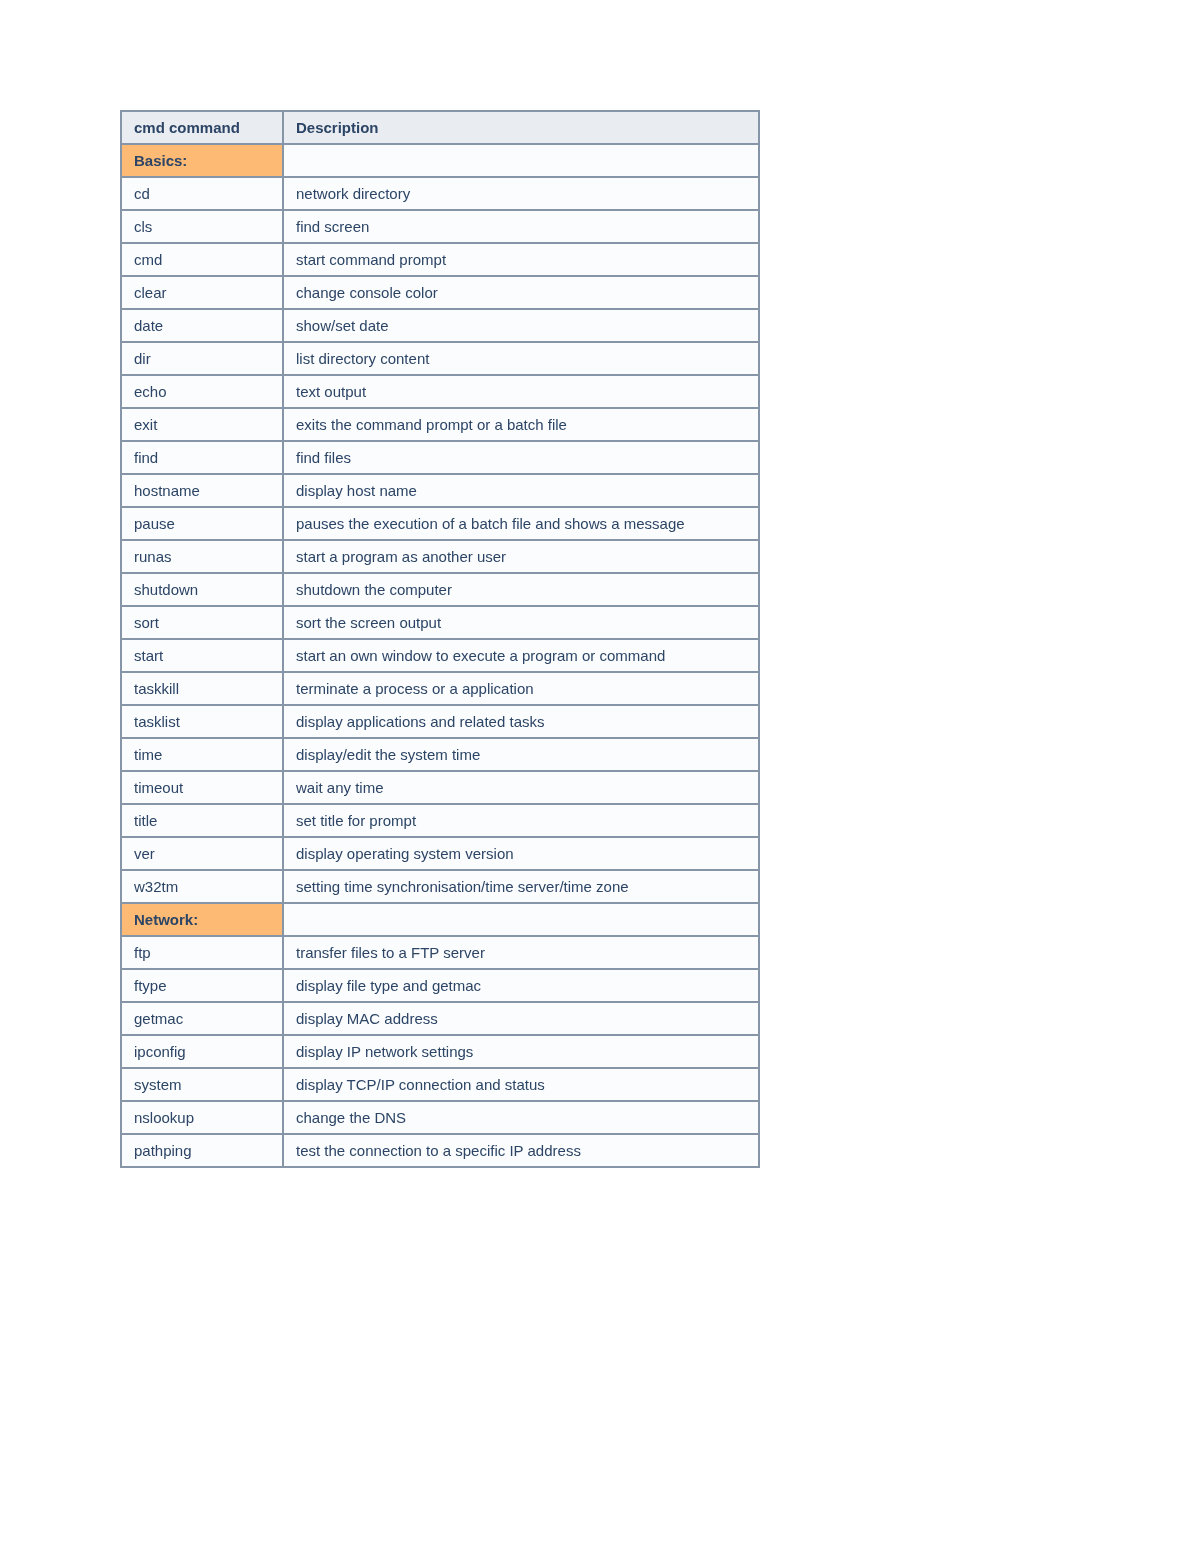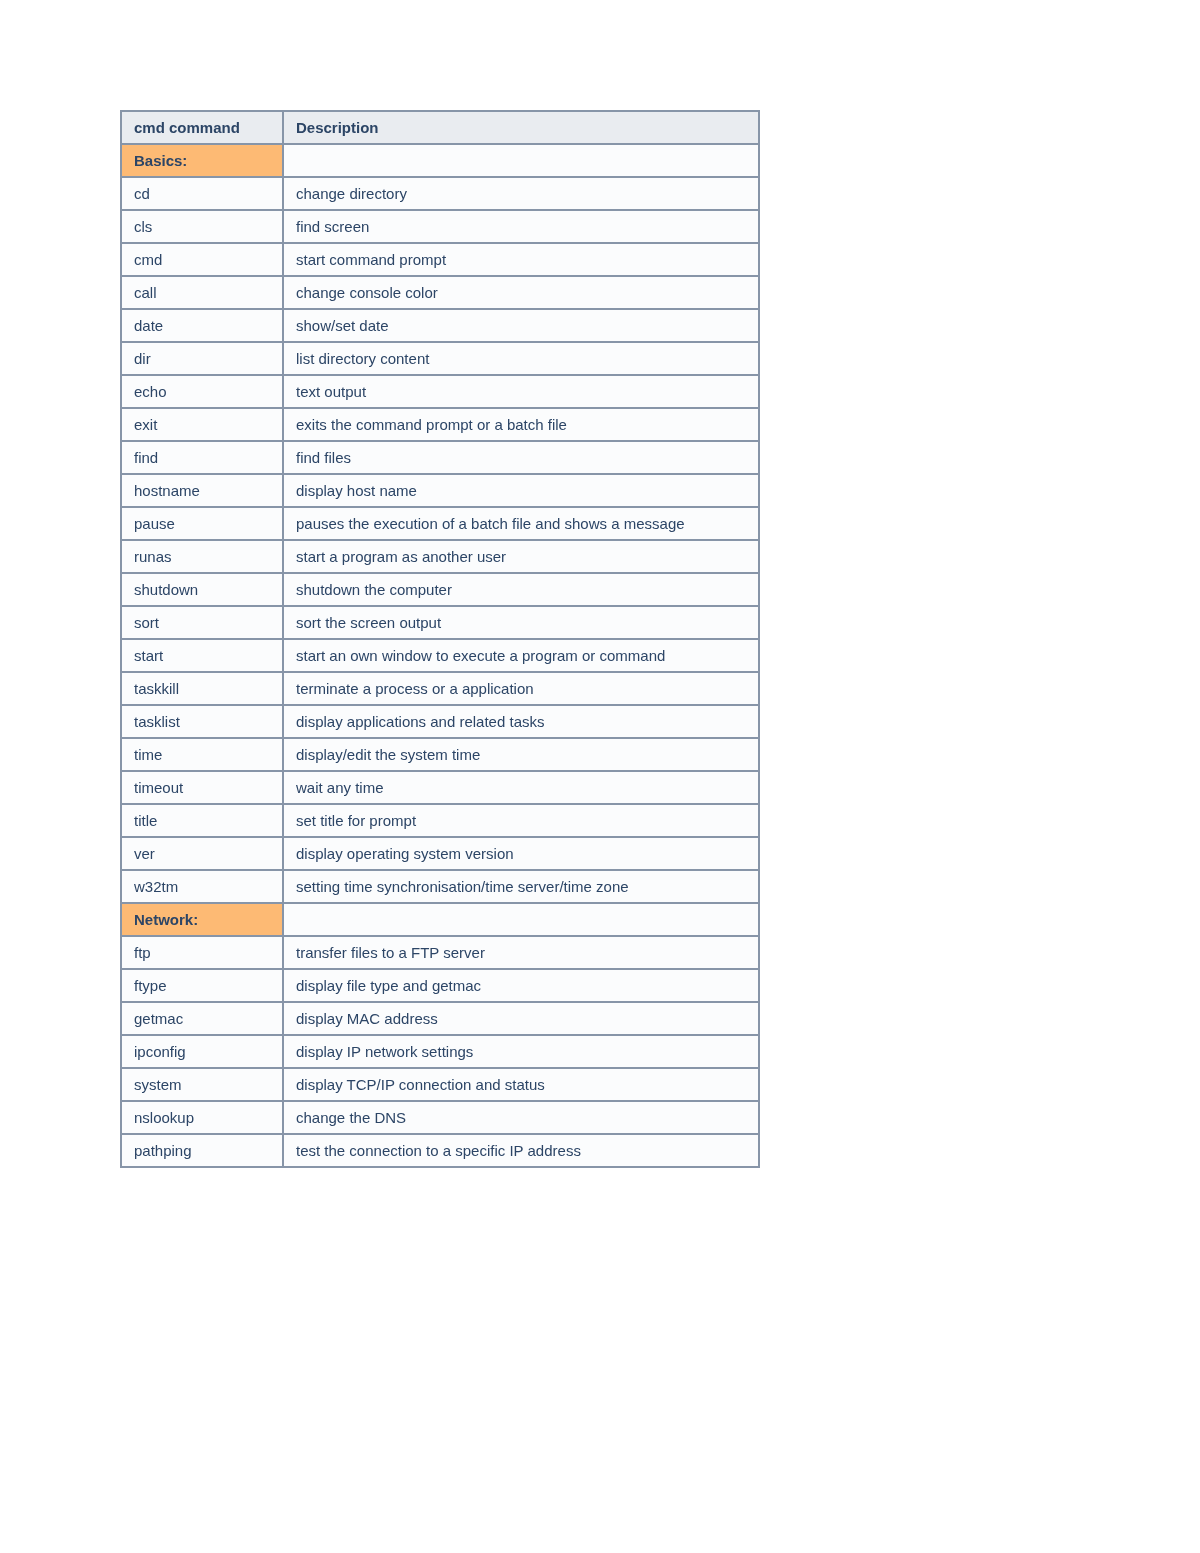--- a/index.html
+++ b/index.html
@@ -64,32 +64,32 @@
         <th>cmd command</th>
         <th>Description</th>
       </tr>
 
     <tr>
           <td class="section">Basics:</td>
           <td>&nbsp;</td>
         </tr>
         <tr>
           <td>cd</td>
-          <td>change directory</td>
+          <td>network directory</td>
         </tr>
         <tr>
           <td>cls</td>
           <td>find screen</td>
         </tr>
         <tr>
           <td>cmd</td>
           <td>start command prompt</td>
         </tr>
         <tr>
-          <td>call</td>
+          <td>clear</td>
           <td>change console color</td>
         </tr>
         <tr>
           <td>date</td>
           <td>show/set date</td>
         </tr>
         <tr>
           <td>dir</td>
           <td>list directory content</td>
         </tr>

